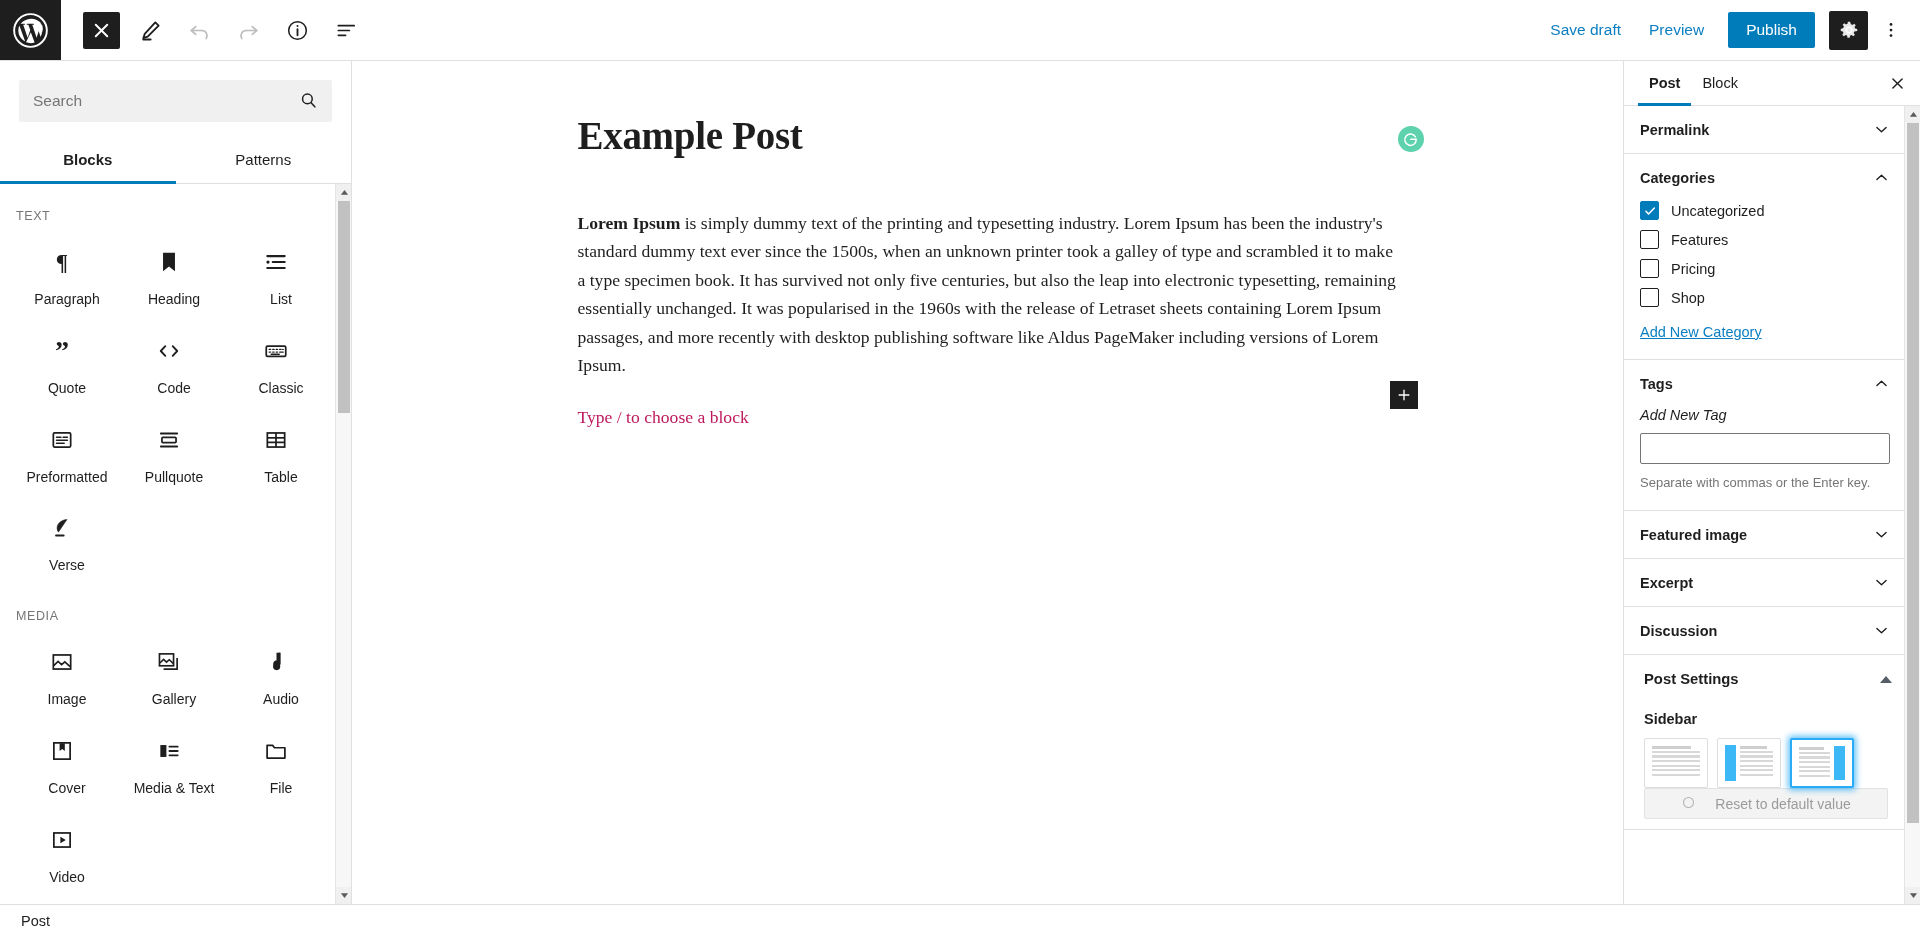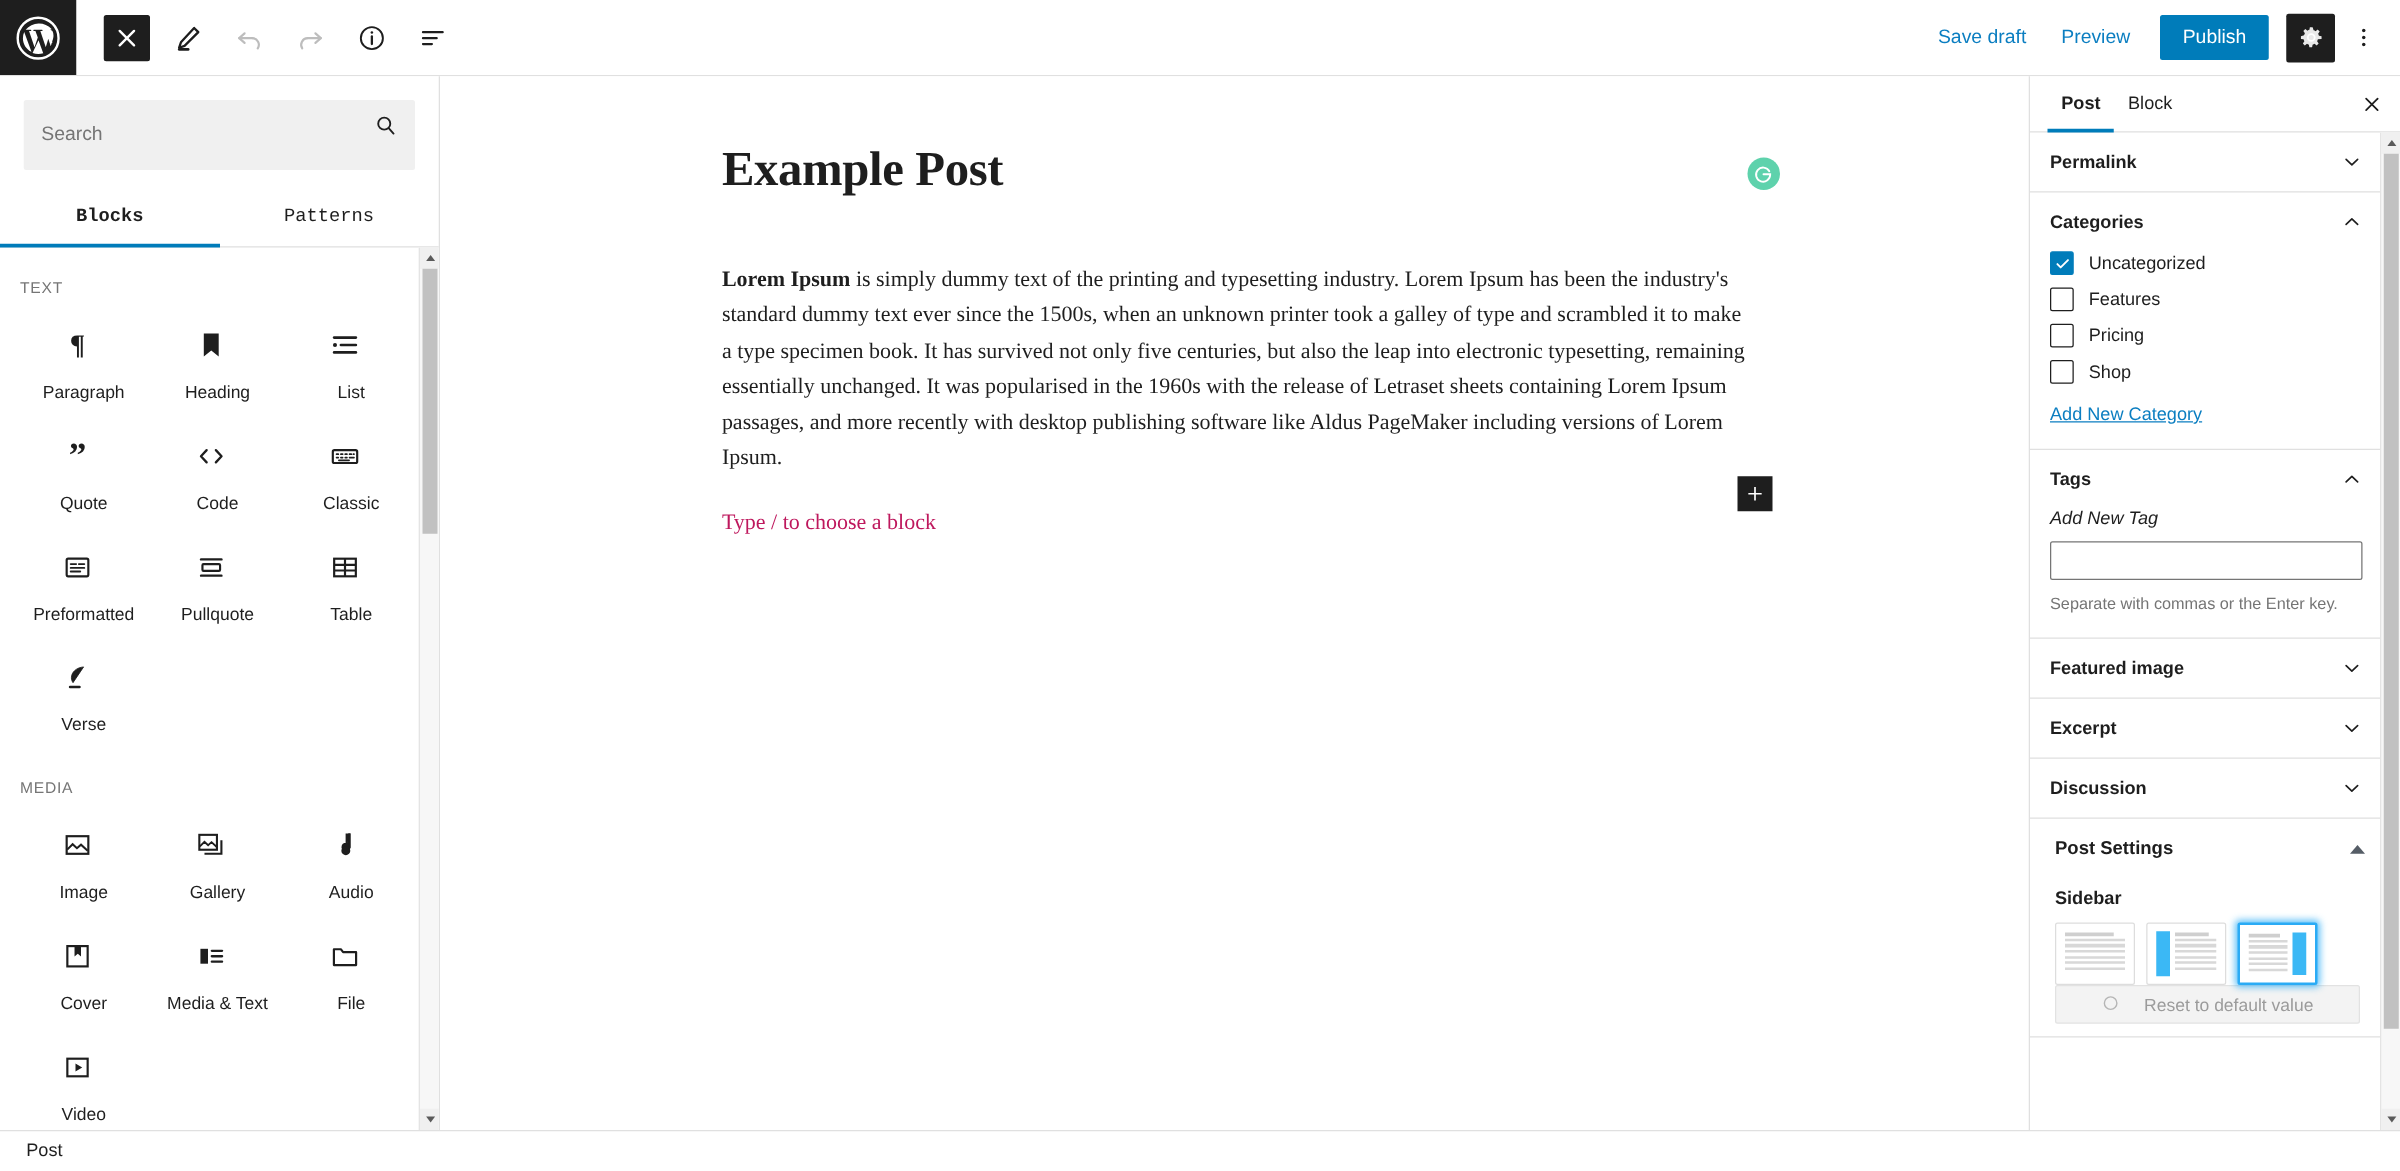--- a/index.html
+++ b/index.html
@@ -60,38 +60,38 @@
   .body-row { flex: 1 1 auto; display: flex; min-height: 0; position: relative; }
 
   
   .inserter {
     width: 352px; flex: 0 0 352px; background: #fff;
     border-right: 1px solid #e0e0e0;
     display: flex; flex-direction: column; position: relative; min-height: 0;
   }
   .ins-search-wrap { padding: 19px 19px 0 19px; }
   .ins-search {
-    position: relative; background: #f0f0f0; height: 56px; border-radius: 2px;
+    position: relative; background: #f0f0f0; height: 42px; border-radius: 2px;
     display: flex; align-items: center;
   }
   .ins-search input {
     flex: 1; border: none; background: transparent; outline: none;
     font-size: 15.5px; padding: 0 40px 0 14px; color: #1e1e1e;
     font-family: inherit; height: 100%;
   }
   .ins-search input::placeholder { color: #757575; }
   .ins-search .mag { position: absolute; right: 14px; top: 11px; width: 19px; height: 19px; }
   .ins-tabs {
     display: flex; margin-top: 17px; border-bottom: 1px solid #e0e0e0;
     padding: 0 0px;
   }
   .ins-tab {
     flex: 1; text-align: center; padding: 12px 0 13px 0; font-size: 15px;
     color: #1e1e1e; cursor: pointer; background: transparent; border: none;
-    border-bottom: 3px solid transparent; margin-bottom: -1px; font-family: Liberation Mono, monospace;
+    border-bottom: 3px solid transparent; margin-bottom: -1px; font-family: Liberation Sans, sans-serif;
   }
   .ins-tab.active { font-weight: bold; border-bottom-color: #007cba; }
   .ins-scroll {
     flex: 1 1 auto; overflow: hidden; position: relative; padding-right: 14px;
   }
   .ins-section-title {
     font-size: 12.5px; letter-spacing: 0.6px; color: #757575;
     padding: 25px 0 6px 16px; text-transform: uppercase;
   }
   .blk-grid { display: grid; grid-template-columns: repeat(3, 1fr); padding: 0 8px; }

